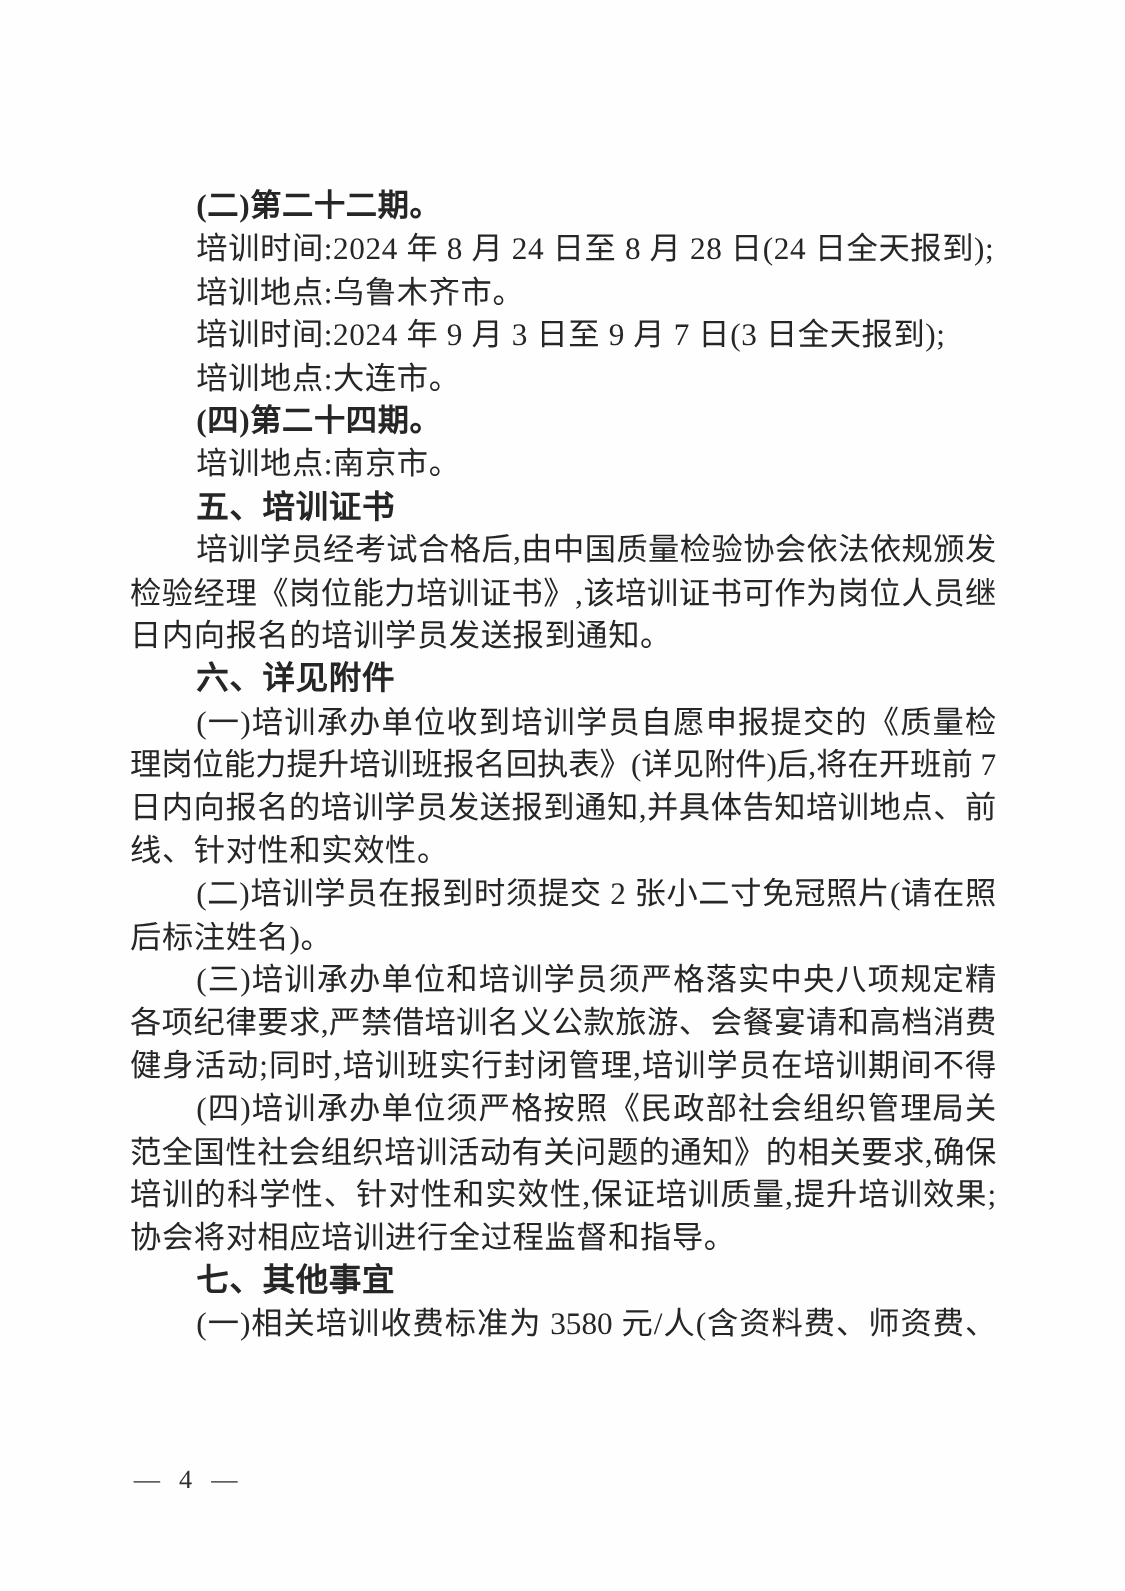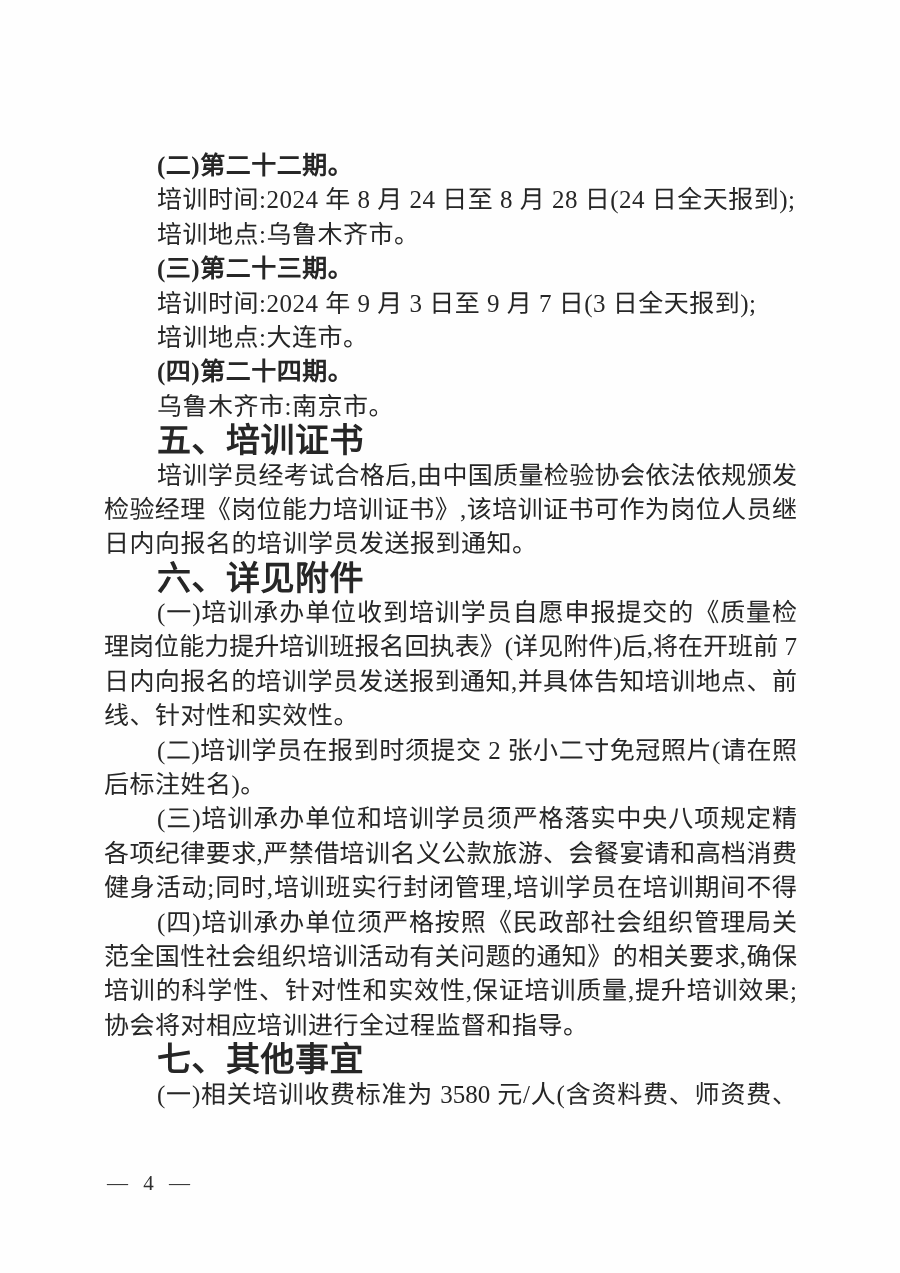--- a/index.html
+++ b/index.html
@@ -34,23 +34,23 @@
     text-align: justify;
     text-align-last: justify;
     letter-spacing: 0;
   }
   
   .ind { text-indent: 53px; }
   
   .bold { font-weight: 700; }
   
   .hei {
-    font-family: Liberation Serif, serif;
+    font-family: Liberation Mono, monospace;
     font-weight: 700;
-    font-size: 34px;
+    font-size: 26px;
   }
   .pagenum {
     position: absolute;
     left: 107px;
     top: 1171px;
     font-size: 21px;
     letter-spacing: 5px;
     color: #2e2e2e;
     font-family: "Liberation Serif", "DejaVu Serif", serif;
   }
@@ -58,26 +58,25 @@
 </head>
 <body>
 
 <div class="page">
   <main class="content">
 
     <div class="ln bold ind">(二)第二十二期。</div>
     <div class="ln ind">培训时间:2024 年 8 月 24 日至 8 月 28 日(24 日全天报到);</div>
     <div class="ln ind">培训地点:乌鲁木齐市。</div>
 
-    <div class="ln bold ind">(三)第二十三期。</div>
     <div class="ln ind">培训时间:2024 年 9 月 3 日至 9 月 7 日(3 日全天报到);</div>
     <div class="ln ind">培训地点:大连市。</div>
 
     <div class="ln bold ind">(四)第二十四期。</div>
-    <div class="ln ind">乌鲁木齐市:南京市。</div>
+    <div class="ln ind">培训地点:南京市。</div>
 
     <div class="ln hei ind">五、培训证书</div>
     <div class="ln ind fill">培训学员经考试合格后,由中国质量检验协会依法依规颁发质量</div>
     <div class="ln fill">检验经理《岗位能力培训证书》,该培训证书可作为岗位人员继续教</div>
     <div class="ln">日内向报名的培训学员发送报到通知。</div>
 
     <div class="ln hei ind">六、详见附件</div>
 
     <div class="ln ind fill">(一)培训承办单位收到培训学员自愿申报提交的《质量检验经</div>
     <div class="ln fill">理岗位能力提升培训班报名回执表》(详见附件)后,将在开班前 7</div>

